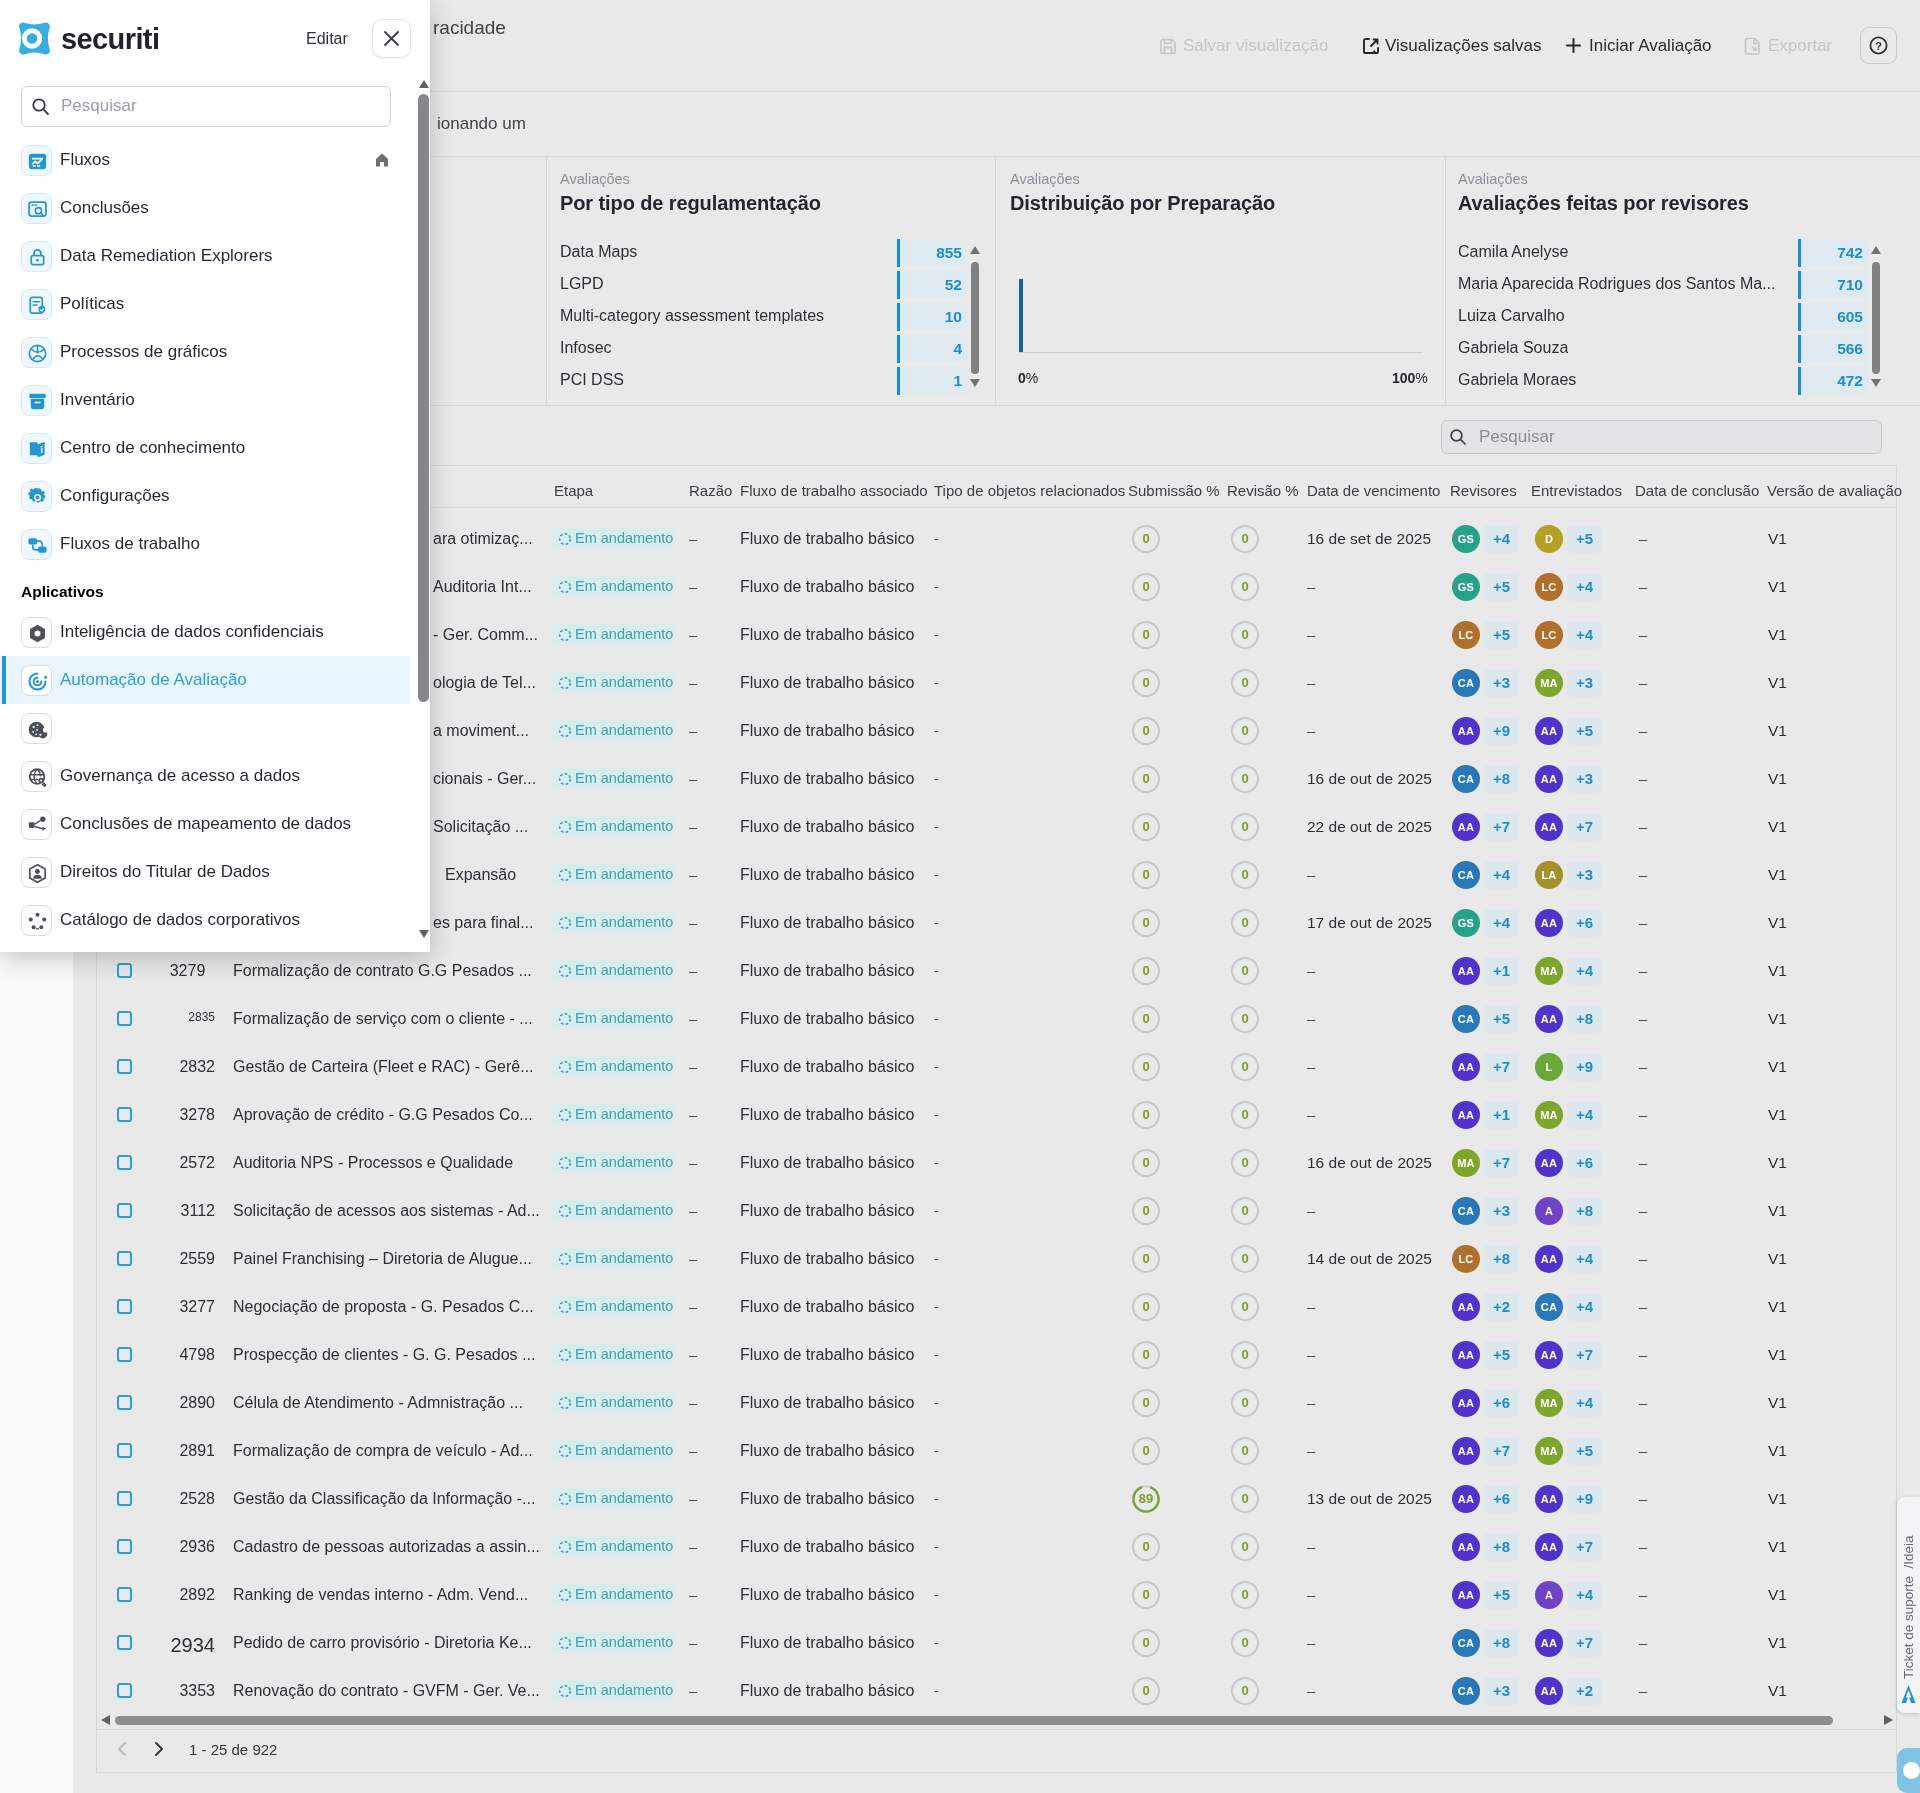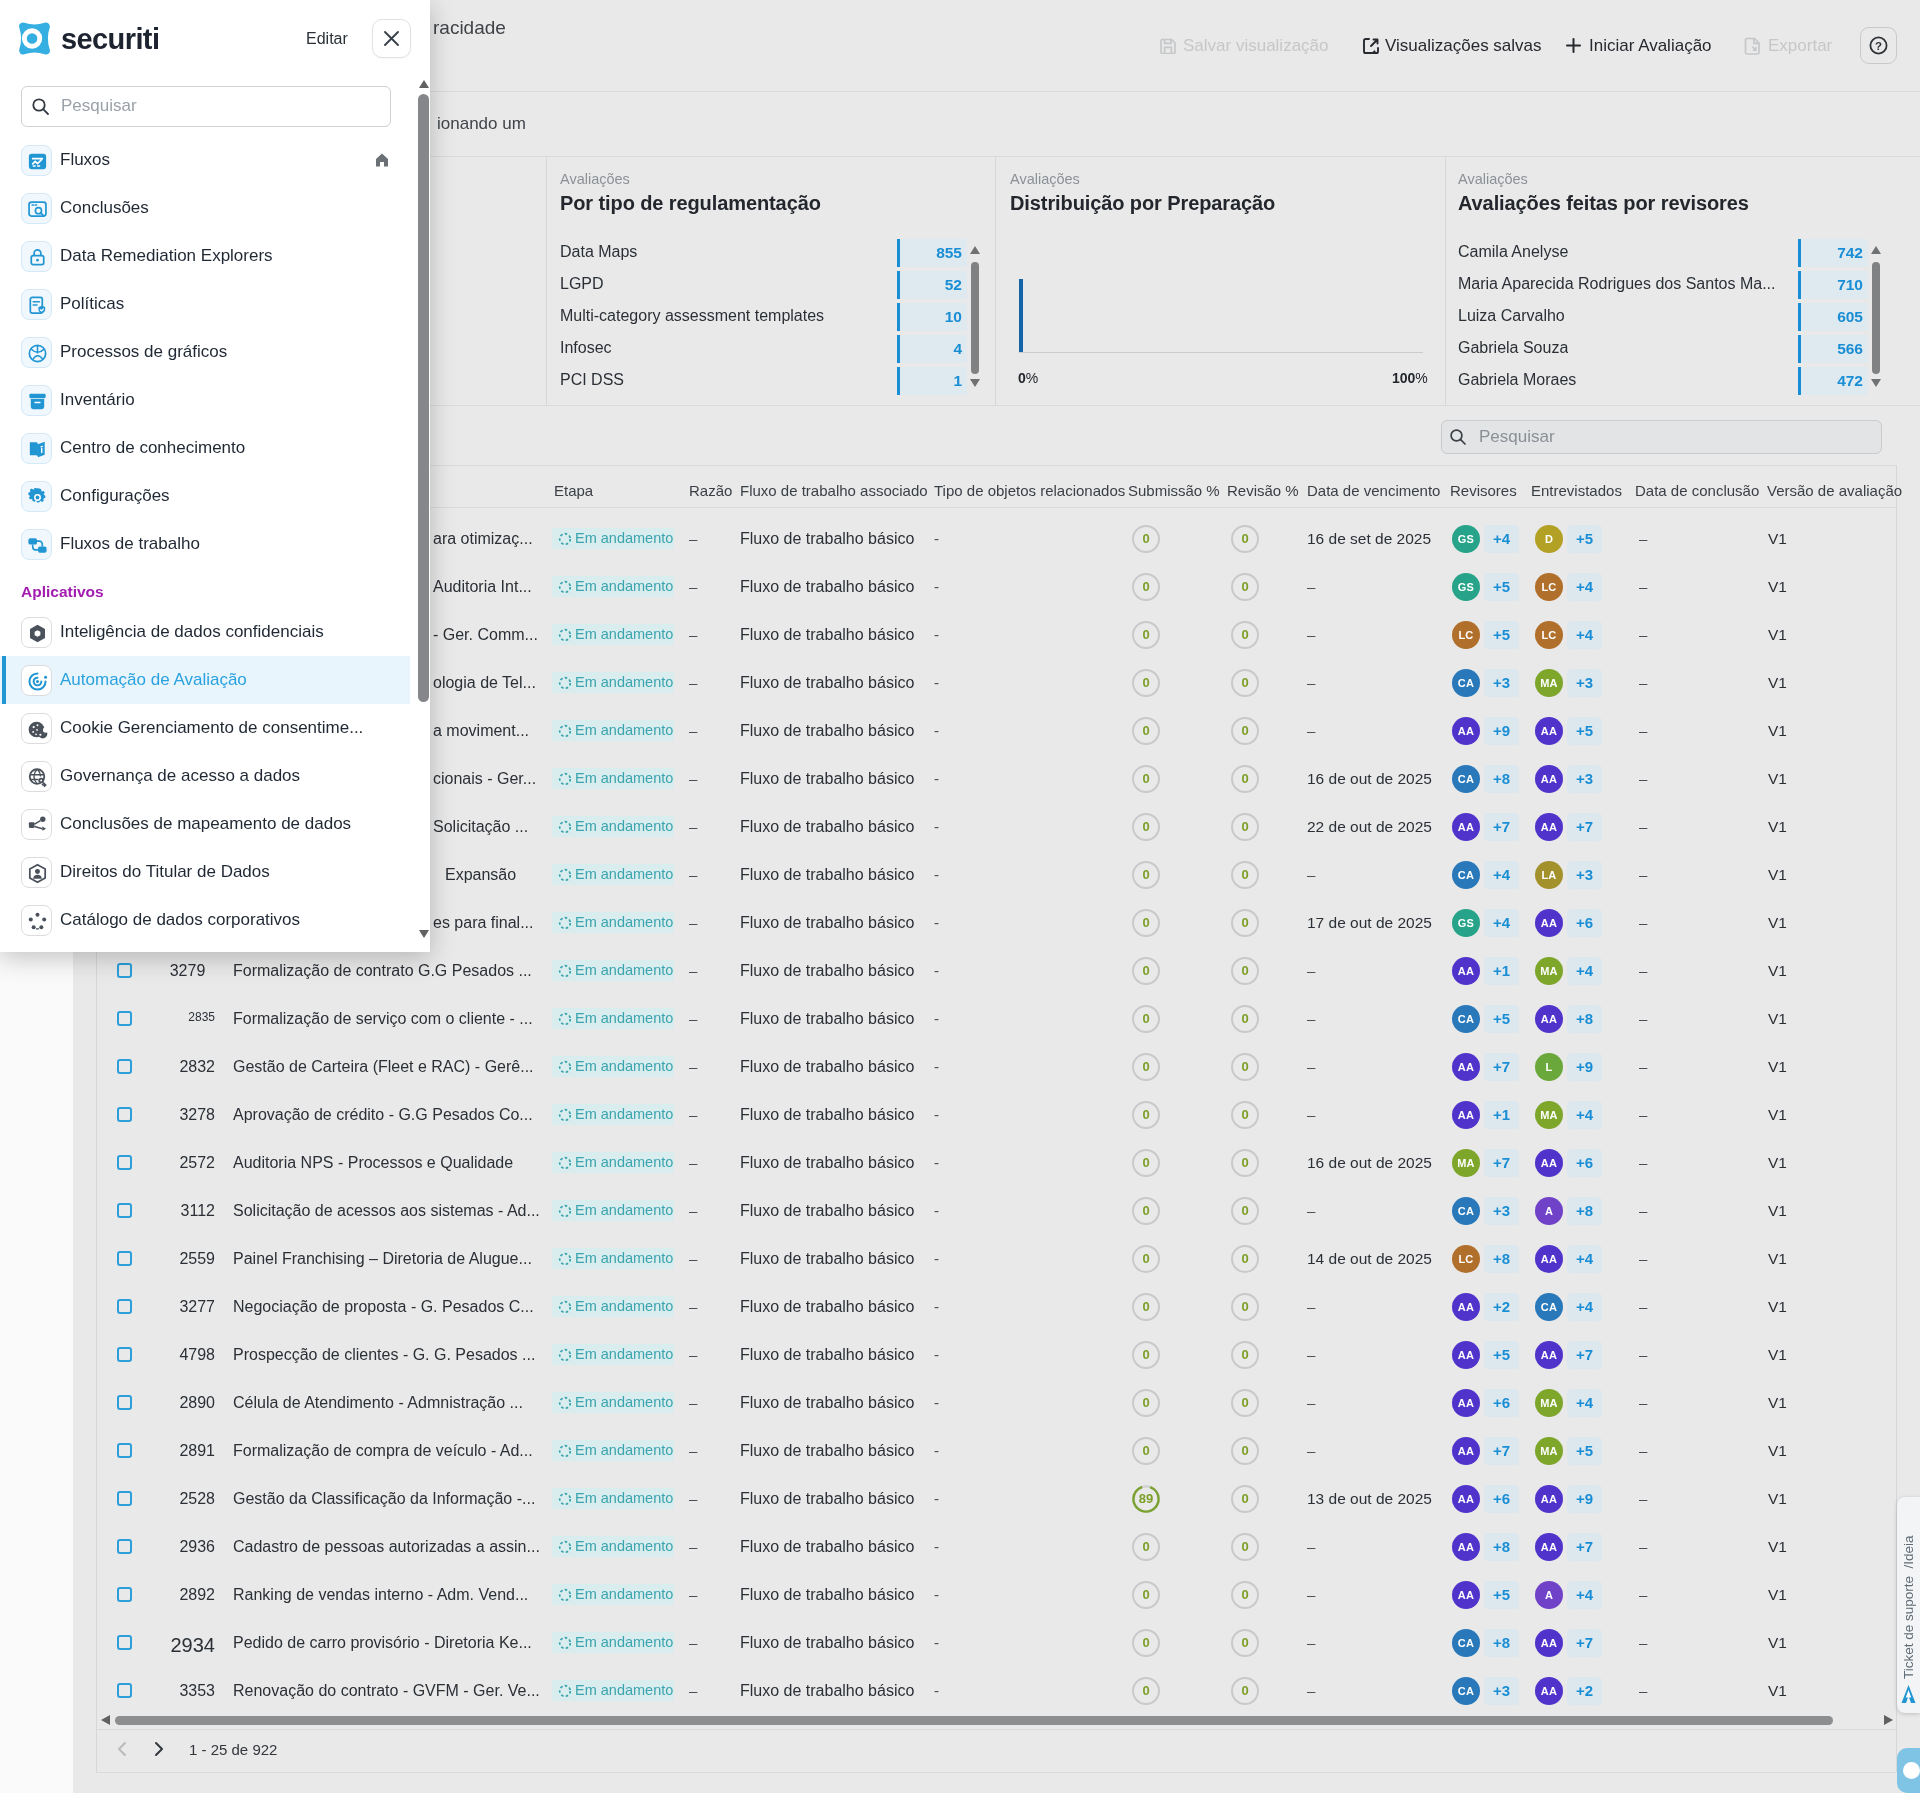--- a/index.html
+++ b/index.html
@@ -767,21 +767,21 @@
 <div class="mi" style="left:0;top:520px">
     <div class="ib">
       <svg width="23" height="23" viewBox="0 0 24 24">
         <rect x="2.5" y="4.5" width="9" height="6.5" rx="2" fill="#2196d3"></rect>
         <rect x="12.5" y="13" width="9" height="6.5" rx="2" fill="#2196d3"></rect>
         <path d="M7 11 v2.5 a3 3 0 0 0 3 3 h2.5 M17 13 v-2.5 a3 3 0 0 0 -3 -3 h-2.5" stroke="#2196d3" stroke-width="1.7" fill="none"></path>
       </svg>
     </div>
     <div class="lb">Fluxos de trabalho</div>
   </div>
-<div class="abs" style="left:21px;top:583px;font-size:15.5px;font-weight:bold;color:#a21caf">Aplicativos</div>
+<div class="abs" style="left:21px;top:583px;font-size:15.5px;font-weight:bold;color:#000000">Aplicativos</div>
 <div class="mi mi2" style="left:0;top:608px">
     <div class="ib">
       <svg width="23" height="23" viewBox="0 0 24 24">
         <path d="M12 2.8 L19.8 7.3 V16.7 L12 21.2 L4.2 16.7 V7.3 Z M12 8.6 L15 10.3 V13.7 L12 15.4 L9 13.7 V10.3 Z" fill="#4a515b" fill-rule="evenodd"></path>
       </svg>
     </div>
     <div class="lb">Inteligência de dados confidenciais</div>
   </div>
 <div class="abs" style="left:0;top:656px;width:410px;height:48px;background:#e9f5fc"></div>
 <div class="abs" style="left:2px;top:656px;width:4px;height:48px;background:#2196d3"></div>
@@ -803,21 +803,20 @@
         <circle cx="17.5" cy="16.5" r="4.8" fill="#4a515b"></circle>
         <circle cx="20.5" cy="12.5" r="2.8" fill="#fff"></circle>
         <circle cx="8" cy="9.5" r="1.2" fill="#fff"></circle>
         <circle cx="12" cy="7.5" r="1" fill="#fff"></circle>
         <circle cx="7.5" cy="14.5" r="1" fill="#fff"></circle>
         <circle cx="11.5" cy="12.5" r=".9" fill="#fff"></circle>
         <circle cx="15" cy="17.5" r="1.1" fill="#fff"></circle>
         <circle cx="10.5" cy="17" r=".9" fill="#fff"></circle>
       </svg>
     </div>
-    <div class="lb">Cookie Gerenciamento de consentime...</div>
   </div>
 <div class="mi mi2" style="left:0;top:752px">
     <div class="ib">
       <svg width="23" height="23" viewBox="0 0 24 24">
         <circle cx="11.5" cy="11" r="7.6" stroke="#4a515b" stroke-width="1.9" fill="none"></circle>
         <path d="M4.2 9.2 h14.6 M5 14 h8" stroke="#4a515b" stroke-width="1.5" fill="none"></path>
         <path d="M11.5 3.5 c-4.2 4.6 -4.2 10.4 0 15 m.5-15 c2.2 2.4 3.2 5 3.2 7.5" stroke="#4a515b" stroke-width="1.5" fill="none"></path>
         <circle cx="15.8" cy="15.2" r="2.9" fill="#4a515b"></circle>
         <circle cx="15.8" cy="15.2" r="1" fill="#fff"></circle>
         <path d="M17.9 17.2 l3.2 3.2 m-1.2 1.2 l-1.6-1.6 m-.2-1.4 l-1.4 1.4" stroke="#4a515b" stroke-width="1.7" fill="none"></path>

